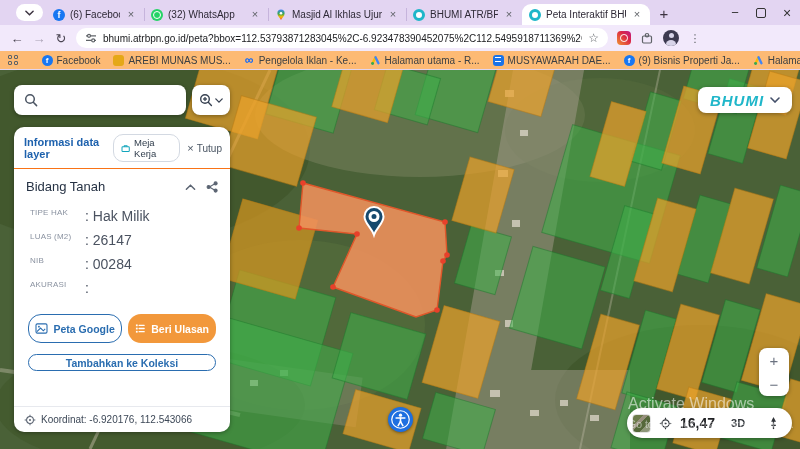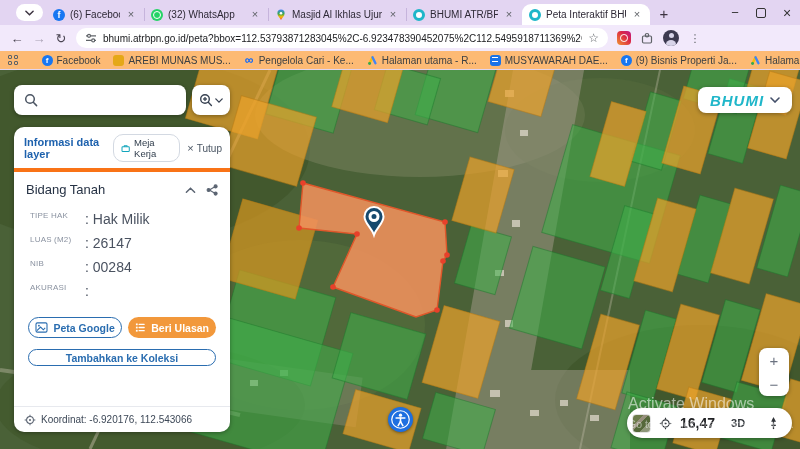--- a/index.html
+++ b/index.html
@@ -67,35 +67,35 @@
 
   .searchbar{top:85px;left:14px;width:172px;height:30px;display:flex;align-items:center;padding:0 10px;}
   .searchbar input{flex:1;border:none;outline:none;font-size:11px;color:#5b6472;font-family:"Liberation Sans",sans-serif;background:transparent;}
   .searchbar input::placeholder{color:#9aa1ab;}
   .layerbtn{top:85px;left:192px;width:38px;height:30px;display:flex;align-items:center;justify-content:center;gap:2px;}
 
   .logo{top:87px;left:698px;width:94px;height:26px;display:flex;align-items:center;justify-content:center;gap:6px;}
   .logotext{font-size:15px;font-weight:bold;color:#1fb6c9;letter-spacing:1px;font-style:italic;}
 
   .panel{top:127px;left:14px;width:216px;height:305px;border-radius:10px;font-size:10px;}
-  .phead{display:flex;align-items:center;padding:7px 8px 6px 10px;border-bottom:4px solid #f97316;}
+  .phead{display:flex;align-items:center;padding:7px 8px 6px 10px;border-bottom:1px solid #f97316;}
   .ptitle{font-size:11px;font-weight:bold;color:#1d61ad;}
   .chip{margin-left:auto;display:flex;align-items:center;gap:4px;border:1px solid #d3d9e2;border-radius:10px;padding:2px 7px;color:#33404f;font-size:9.5px;}
   .tutup{display:flex;align-items:center;gap:3px;margin-left:7px;color:#4a5563;font-size:10px;}
   .tutup .x{font-size:11px;}
   .tutup .x::before{content:"×";}
   .sectionrow{display:flex;align-items:center;padding:10px 12px 0 12px;}
   .sectiontitle{font-size:13px;font-weight:normal;color:#263244;}
   .sicons{margin-left:auto;display:flex;gap:10px;align-items:center;}
   .fields{padding:14px 0 0 16px;}
   .frow{display:flex;margin-bottom:8px;}
   .flabel{width:55px;font-size:8px;color:#8a92a0;letter-spacing:.2px;}
   .fvalue{font-size:14px;color:#4a5260;}
   .btnrow{display:flex;gap:6px;padding:10px 14px 0 14px;}
-  .btn{display:flex;align-items:center;justify-content:center;gap:5px;border-radius:13px;font-size:10.5px;font-weight:bold;height:21px;}
+  .btn{display:flex;align-items:center;justify-content:center;gap:5px;border-radius:13px;font-size:10.5px;font-weight:bold;height:29px;}
   .btn-outline{border:1px solid #2a6db0;color:#2a6db0;background:#fff;flex:1.05;}
   .btn-orange{background:#f2983b;color:#fff;flex:1;}
   .btn-wide{margin:11px 14px 0 14px;height:17px;border-radius:14px;}
   .pfoot{position:absolute;left:0;right:0;bottom:0;height:26px;border-top:1px solid #e7e9ee;display:flex;align-items:center;padding:0 10px;gap:5px;color:#3d4857;font-size:10px;border-radius:0 0 10px 10px;}
 
   .zoomctl{top:348px;left:759px;width:30px;height:48px;display:flex;flex-direction:column;align-items:center;justify-content:space-around;}
   .zbtn{font-size:15px;color:#6b7280;line-height:1;}
 
   .statuspill{top:408px;left:627px;width:165px;height:30px;border-radius:15px;display:flex;align-items:center;padding:0 12px 0 5px;gap:8px;}
   .thumb{width:19px;height:19px;border-radius:4px;flex:none;background:linear-gradient(135deg,#6b7a4a 0 30%,#968f7c 30% 45%,#55683a 45% 70%,#8d9678 70%);border:1px solid #e3e3e3;}
@@ -203,21 +203,21 @@
     <div class="bmitem">
         <span class="bmico bm-fb"></span>
         <span>Facebook</span>
       </div>
     <div class="bmitem">
         <span class="bmico bm-arebi"></span>
         <span>AREBI MUNAS MUS...</span>
       </div>
     <div class="bmitem">
         <span class="bmico bm-meta"></span>
-        <span>Pengelola Cari - Ke...</span>
+        <span>Pengelola Iklan - Ke...</span>
       </div>
     <div class="bmitem">
       <svg class="bmico" width="11" height="11" viewBox="0 0 12 12">
           <g stroke-linecap="round" stroke-width="2.6" fill="none">
             <line x1="6" y1="2.5" x2="2.8" y2="9" stroke="#fbbc04"></line>
             <line x1="6" y1="2.5" x2="9.2" y2="9" stroke="#4285f4"></line>
           </g>
           <circle cx="2.8" cy="9.3" r="1.6" fill="#34a853"></circle>
         </svg>
       <span>Halaman utama - R...</span>

